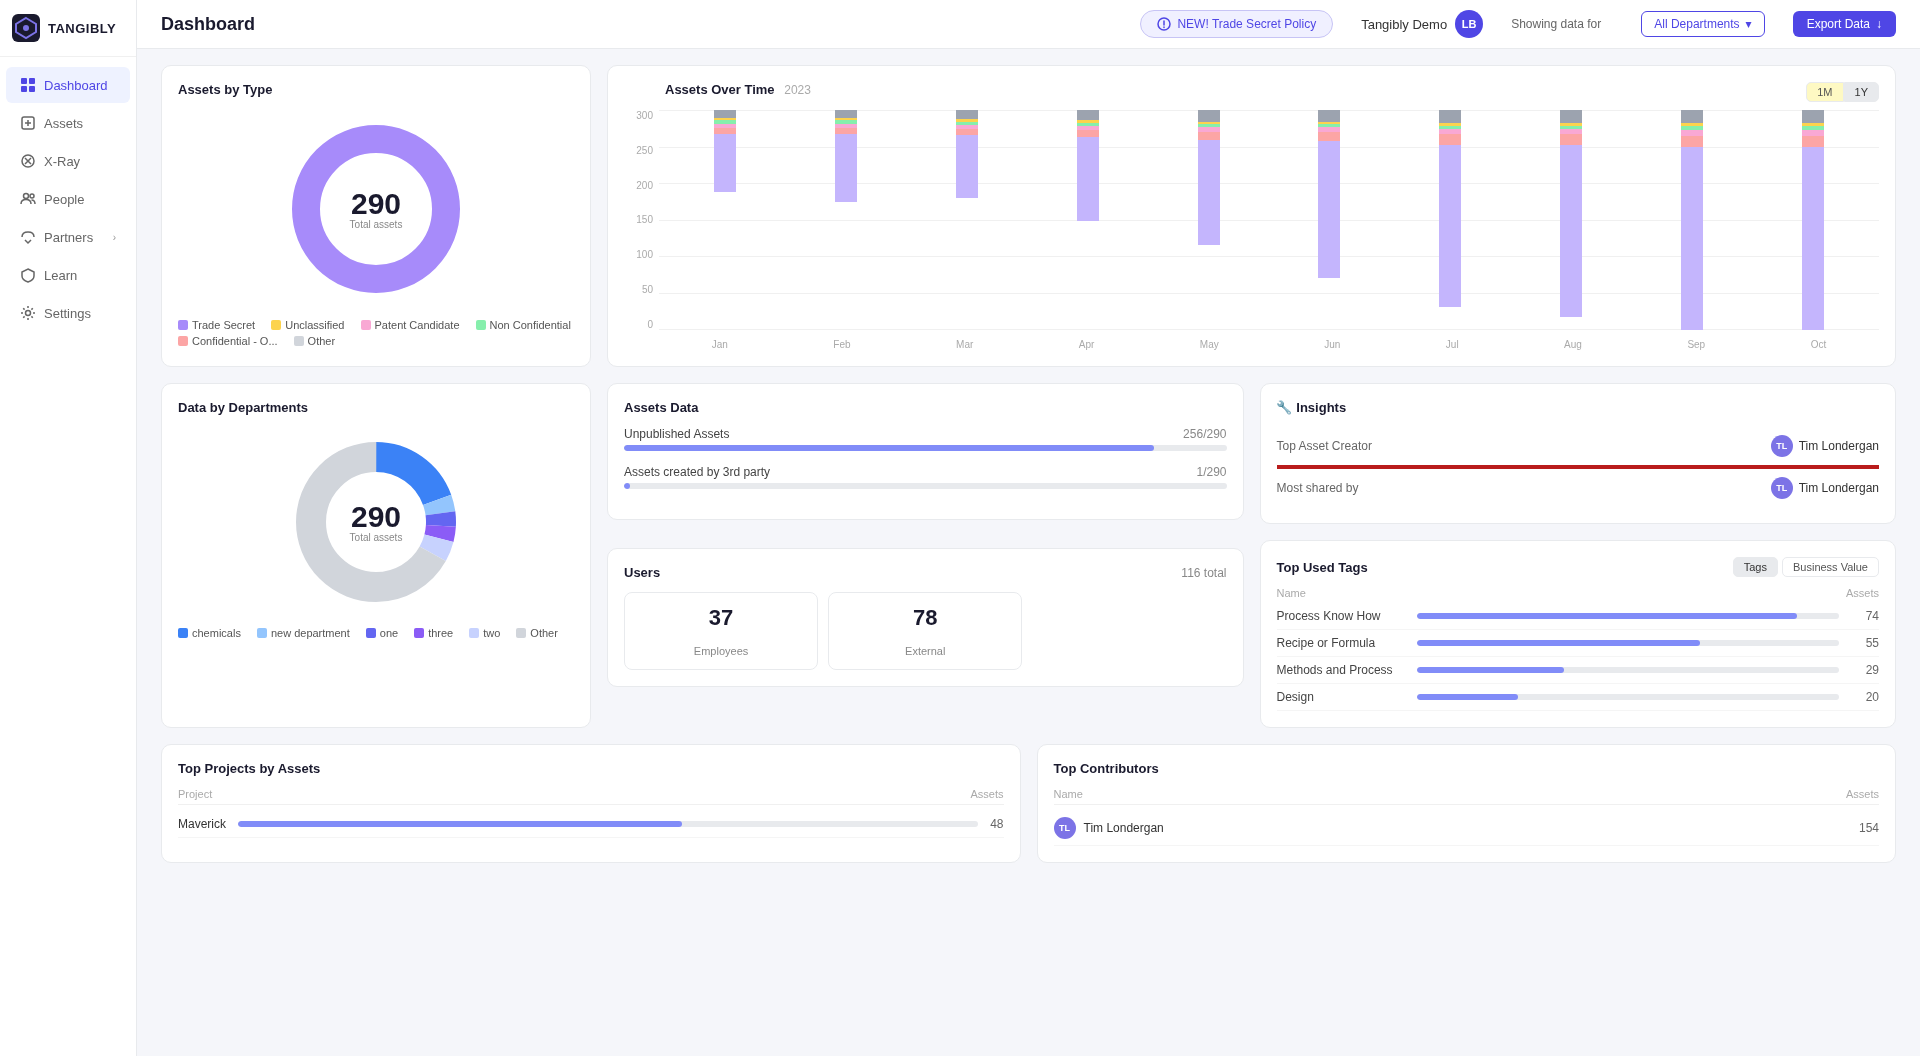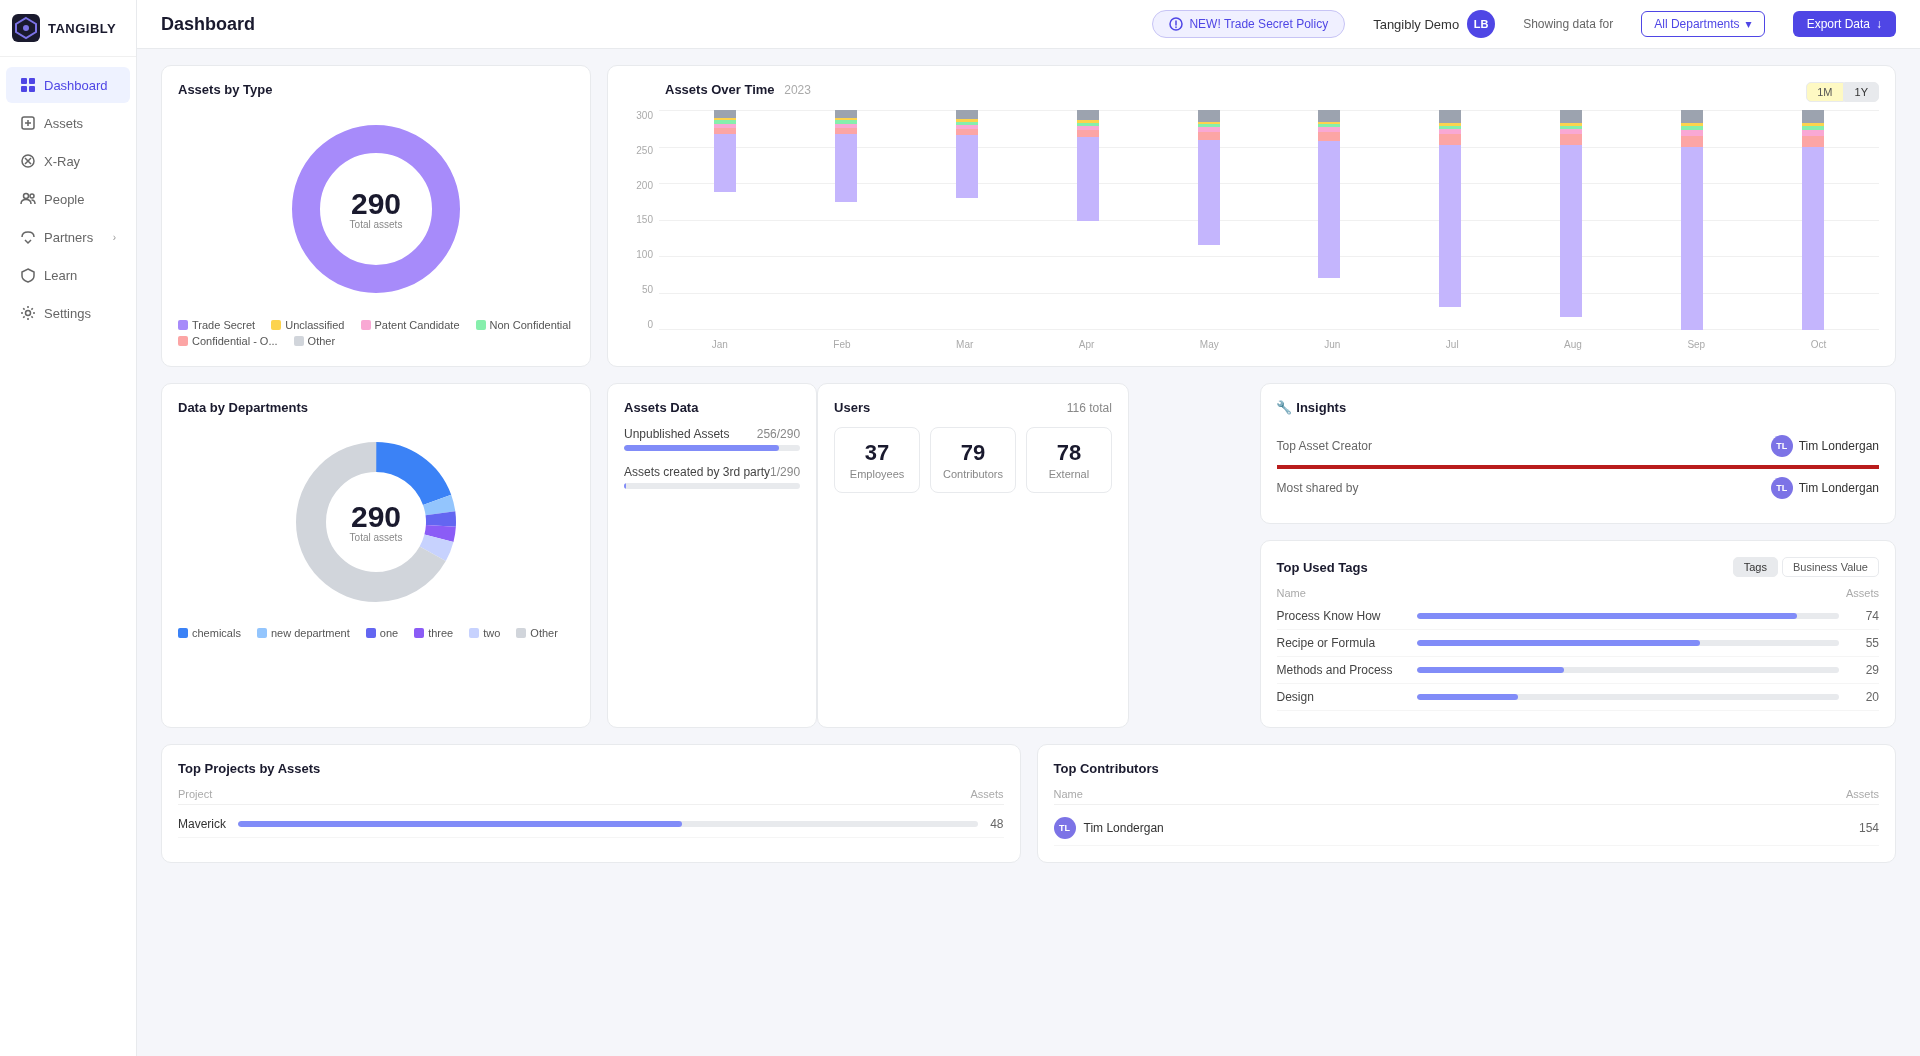--- a/index.html
+++ b/index.html
@@ -17,21 +17,21 @@
     .nav-item { display: flex; align-items: center; gap: 8px; padding: 10px 14px; cursor: pointer; color: #666; font-size: 13px; border-radius: 6px; margin: 2px 6px; }
     .nav-item.active { background: #eef2ff; color: #4f46e5; }
     .nav-item .nav-icon { width: 16px; height: 16px; flex-shrink: 0; }
     .nav-chevron { margin-left: auto; font-size: 10px; color: #999; }
 
     
     .top-header { background: #fff; border-bottom: 1px solid #e8eaed; padding: 10px 24px; display: flex; align-items: center; justify-content: space-between; flex-shrink: 0; }
     .page-title { font-size: 18px; font-weight: 600; color: #1a1a2e; }
     .header-right { display: flex; align-items: center; gap: 28px; }
     .showing-label { font-size: 12px; color: #666; }
-    .dept-selector { background: #fff; border: 1.5px solid #4f46e5; color: #4f46e5; padding: 5px 12px; border-radius: 6px; font-size: 12px; cursor: pointer; display: flex; align-items: center; gap: 6px; font-weight: 500; }
+    .dept-selector { background: #fff; border: 1.5px solid #4f46e5; color: #4f46e5; padding: 5px 12px; border-radius: 6px; font-size: 12px; cursor: pointer; display: flex; align-items: center; gap: 6px; font-weight: 500; margin-left: 12px; }
     .export-btn { background: #4f46e5; color: #fff; border: none; padding: 6px 14px; border-radius: 6px; font-size: 12px; cursor: pointer; display: flex; align-items: center; gap: 6px; font-weight: 500; }
 
     
     .alert-bar { background: #f0f0ff; border: 1px solid #c7c4f5; padding: 6px 16px; border-radius: 20px; font-size: 12px; color: #4f46e5; display: flex; align-items: center; gap: 6px; cursor: pointer; }
 
     
     .user-badge { display: flex; align-items: center; gap: 8px; }
     .avatar { width: 28px; height: 28px; border-radius: 50%; background: #4f46e5; color: #fff; display: flex; align-items: center; justify-content: center; font-size: 11px; font-weight: 600; }
 
     
@@ -60,21 +60,21 @@
     .data-row-value { font-size: 12px; color: #888; }
     .progress-bar { height: 6px; background: #e8eaed; border-radius: 3px; overflow: hidden; }
     .progress-fill { height: 100%; border-radius: 3px; }
 
     
     .users-header { display: flex; justify-content: space-between; align-items: center; margin-bottom: 12px; }
     .users-total { font-size: 12px; color: #888; }
     .user-stat-grid { display: grid; grid-template-columns: 1fr 1fr 1fr; gap: 10px; }
     .user-stat-card { border: 1px solid #e8eaed; border-radius: 8px; padding: 12px; text-align: center; }
     .user-stat-num { font-size: 22px; font-weight: 700; color: #1a1a2e; }
-    .user-stat-label { font-size: 11px; color: #888; margin-top: 2px; }
+    .user-stat-label { font-size: 11px; color: #888; margin-top: 14px; }
 
     
     .insight-row { display: flex; justify-content: space-between; align-items: center; padding: 8px 0; border-bottom: 4px solid #b91c1c; }
     .insight-row:last-child { border-bottom: none; }
     .insight-label { font-size: 12px; color: #666; }
     .insight-value { display: flex; align-items: center; gap: 6px; font-size: 12px; color: #333; }
     .mini-avatar { width: 22px; height: 22px; border-radius: 50%; background: #7c73e6; color: #fff; display: flex; align-items: center; justify-content: center; font-size: 9px; font-weight: 700; }
     .asset-dot { width: 12px; height: 12px; border-radius: 2px; background: #c4b5fd; }
 
     
@@ -467,21 +467,21 @@
                 <div class="legend-dot" style="background:#c7d2fe;"></div>
                 <span>two</span>
               </div>
             <div class="legend-item">
                 <div class="legend-dot" style="background:#d1d5db;"></div>
                 <span>Other</span>
               </div>
           </div>
         </div>
 
-        <div style="display:flex;gap:0;">
+        <div style="display:flex;flex-direction:column;gap:28px;">
 
           <div class="card">
             <div class="card-title">Assets Data</div>
             <div class="data-row">
               <div class="data-row-header">
                 <span class="data-row-label">Unpublished Assets</span>
                 <span class="data-row-value">256/290</span>
               </div>
               <div class="progress-bar">
                 <div class="progress-fill" style="width:88%;background:#818cf8;"></div>
@@ -502,24 +502,20 @@
             <div class="users-header">
               <span class="card-title" style="margin-bottom:0;">Users</span>
               <span class="users-total">116 total</span>
             </div>
             <div class="user-stat-grid">
               <div class="user-stat-card">
                 <div class="user-stat-num">37</div>
                 <div class="user-stat-label">Employees</div>
               </div>
               <div class="user-stat-card">
-                <div class="user-stat-num">79</div>
-                <div class="user-stat-label">Contributors</div>
-              </div>
-              <div class="user-stat-card">
                 <div class="user-stat-num">78</div>
                 <div class="user-stat-label">External</div>
               </div>
             </div>
           </div>
         </div>
 
         <div style="display:flex;flex-direction:column;gap:16px;">
 
           <div class="card">

